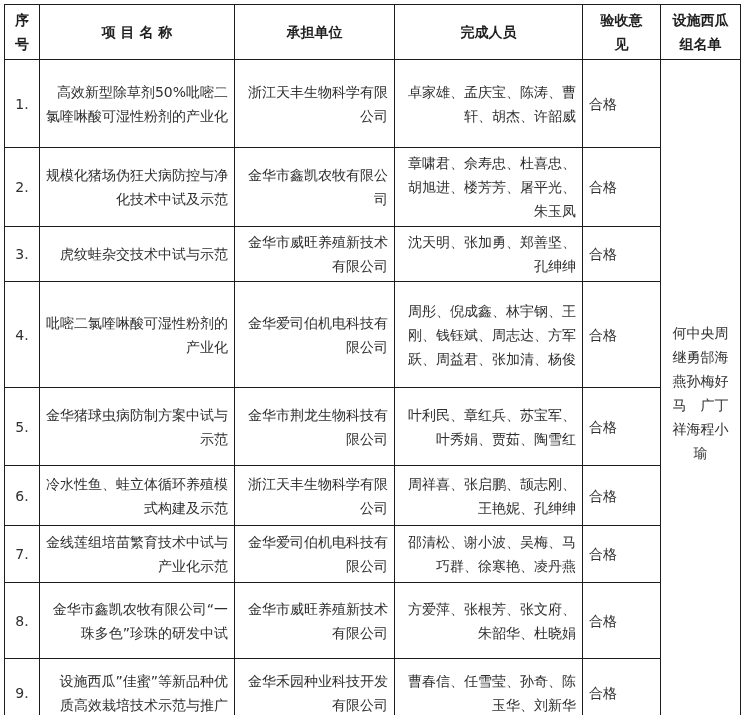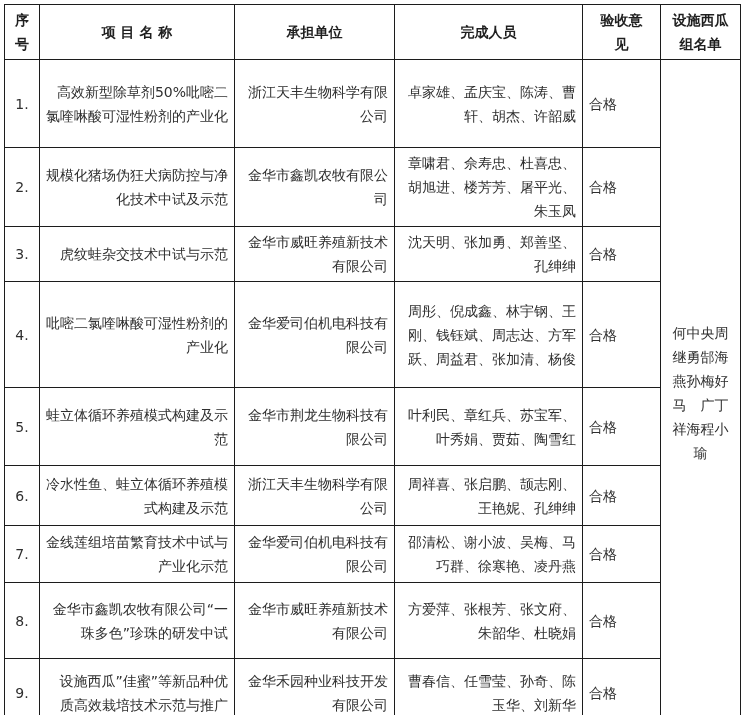--- a/index.html
+++ b/index.html
@@ -120,21 +120,21 @@
     </tr>
     <tr style="height:106px">
       <td class="c-no">4.</td>
       <td class="c-project">吡嘧二氯喹啉酸可湿性粉剂的产业化</td>
       <td class="c-unit">金华爱司伯机电科技有限公司</td>
       <td class="c-staff">周彤、倪成鑫、林宇钢、王刚、钱钰斌、周志达、方军跃、周益君、张加清、杨俊</td>
       <td class="c-opinion">合格</td>
     </tr>
     <tr style="height:78px">
       <td class="c-no">5.</td>
-      <td class="c-project">蛙立体循环养殖模式构建及示范</td>
+      <td class="c-project">金华猪球虫病防制方案中试与示范</td>
       <td class="c-unit">金华市荆龙生物科技有限公司</td>
       <td class="c-staff">叶利民、章红兵、苏宝军、叶秀娟、贾茹、陶雪红</td>
       <td class="c-opinion">合格</td>
     </tr>
     <tr style="height:60px">
       <td class="c-no">6.</td>
       <td class="c-project">冷水性鱼、蛙立体循环养殖模式构建及示范</td>
       <td class="c-unit">浙江天丰生物科学有限公司</td>
       <td class="c-staff">周祥喜、张启鹏、颉志刚、王艳妮、孔绅绅</td>
       <td class="c-opinion">合格</td>

